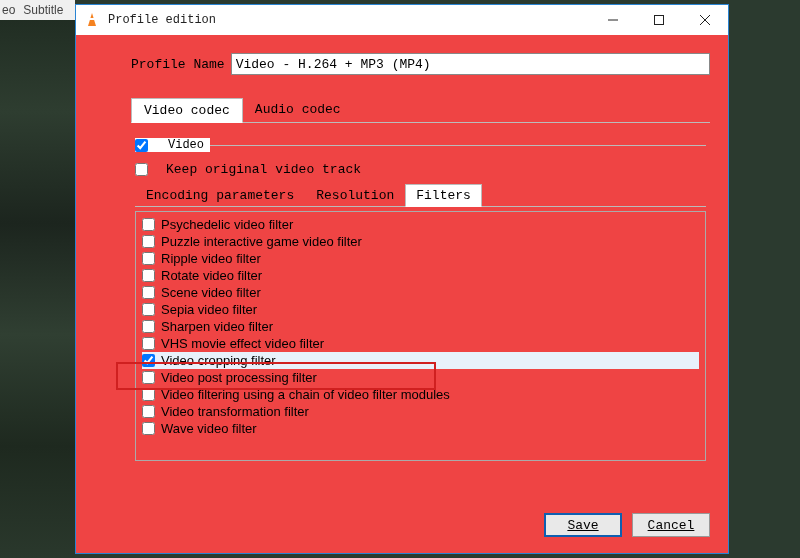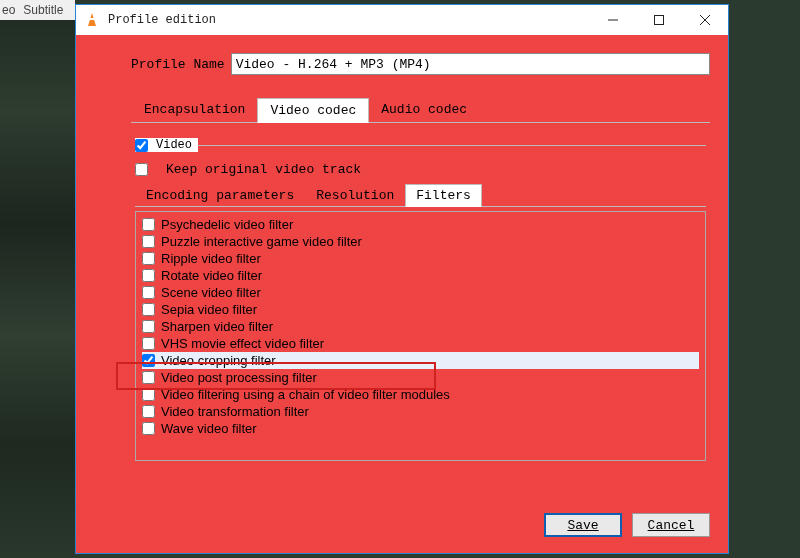--- a/index.html
+++ b/index.html
@@ -60,21 +60,21 @@
   }
   .tab-body { padding: 12px 4px 0 4px; }
   .fieldset {
     border-top:1px solid #bbb; margin-top:10px; padding-top:4px;
     position:relative;
   }
   .check-row { display:flex; align-items:center; gap:18px; margin:4px 0; font-size:13px;}
   .check-row input[type=checkbox]{ width:13px; height:13px; }
   .legend {
     position:relative; top:-12px; background:#fff; display:inline-flex;
-    align-items:center; gap:8px; padding-right:6px;
+    align-items:center; gap:20px; padding-right:6px;
   }
   .tabs-inner { display:flex; margin-top:-2px;align-items:flex-end;}
   .tab-inner {
     padding:3px 10px; font-size:13px; border:1px solid transparent; border-bottom:none;
     cursor:pointer;
   }
   .tab-inner.active {
     border:1px solid #bbb; border-bottom:1px solid #fff; background:#fff;
     position:relative; top:1px;
   }
@@ -150,21 +150,20 @@
   </div>
 
   <div class="content">
 
     <div class="row-profile">
       <label>Profile Name</label>
       <input type="text" value="Video - H.264 + MP3 (MP4)" style="">
     </div>
 
     <div class="tabs-outer">
-      <div class="tab-outer">Encapsulation</div>
       <div class="tab-outer active">Video codec</div>
       <div class="tab-outer">Audio codec</div>
     </div>
 
     <div class="tab-body">
 
       <div class="fieldset">
         <span class="legend">
           <input type="checkbox" checked="" style="">
           <span>Video</span>

